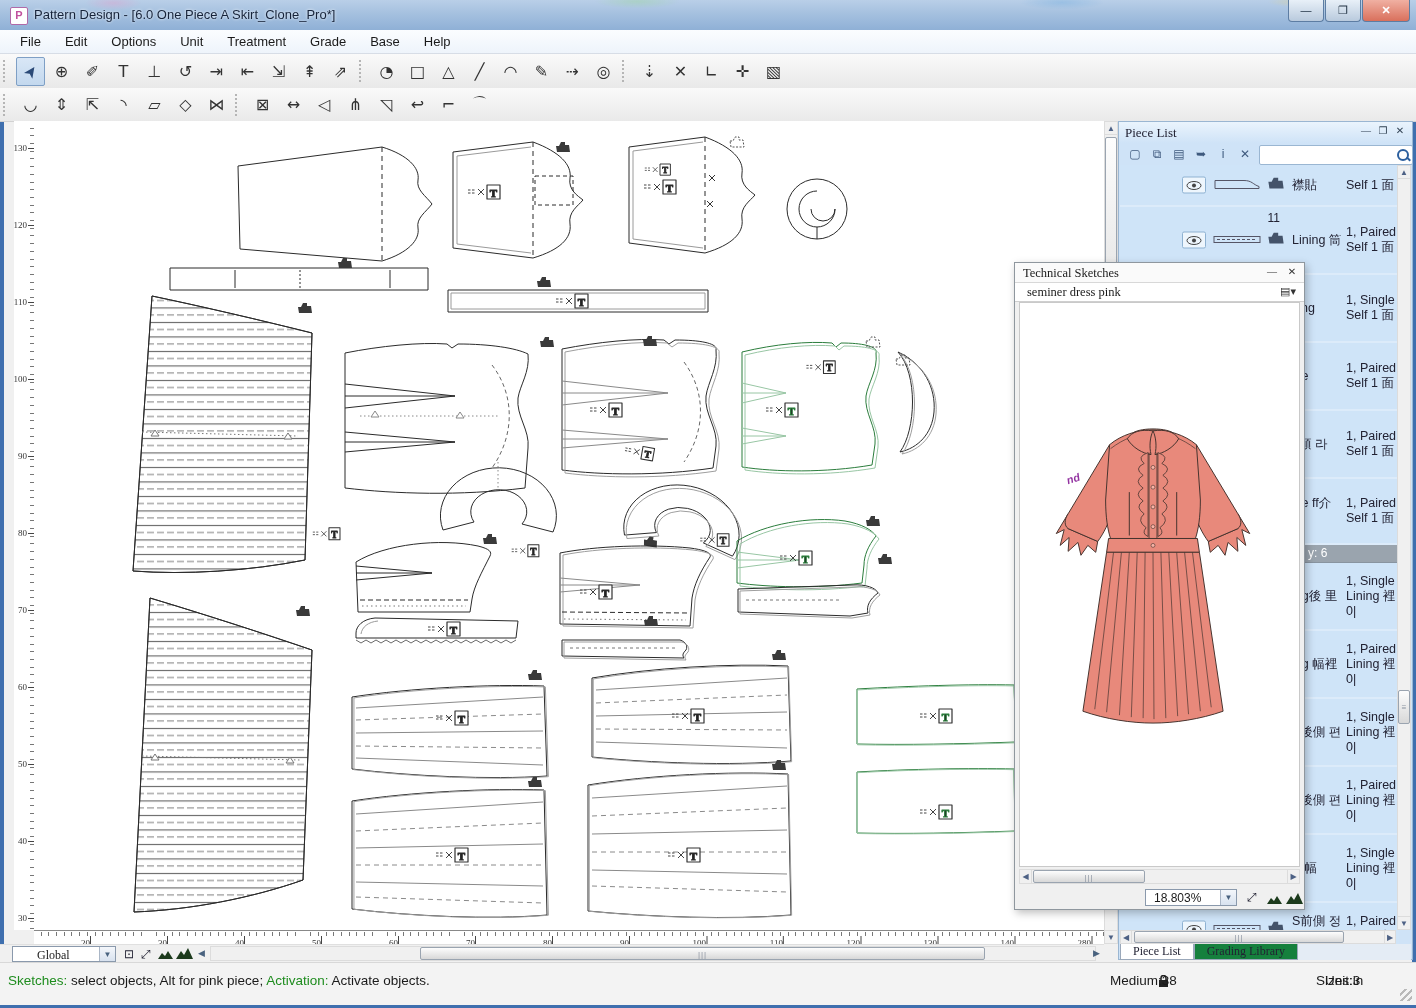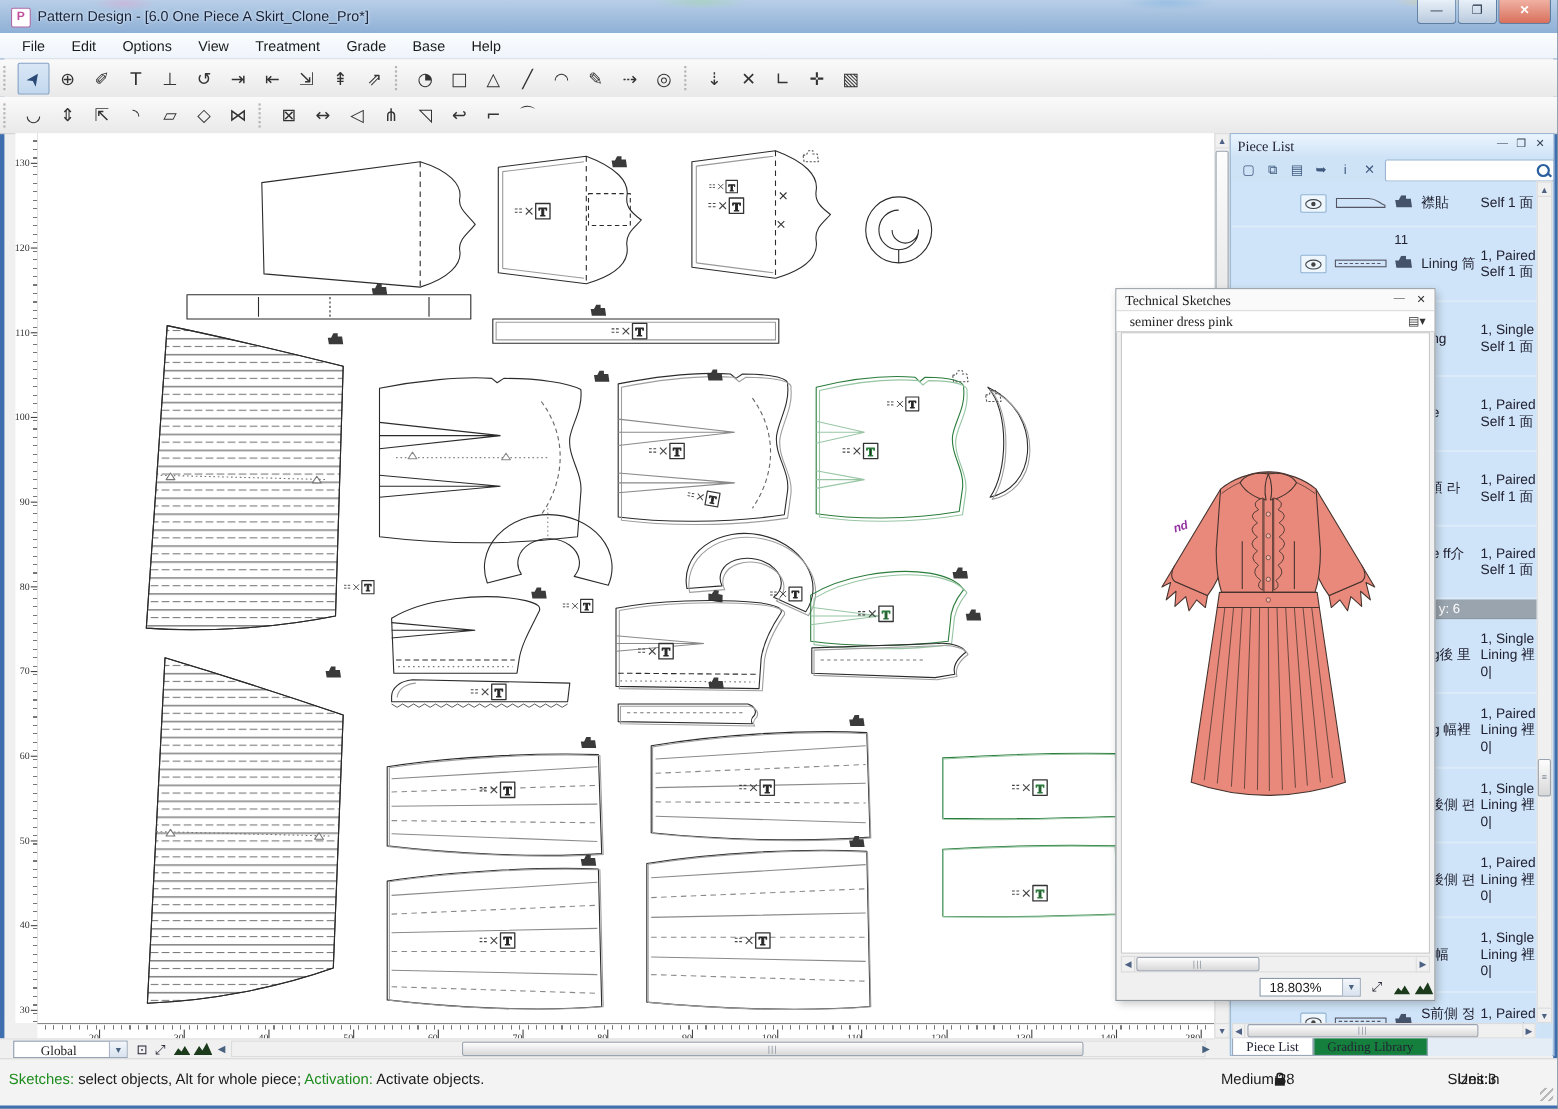--- a/index.html
+++ b/index.html
@@ -127,21 +127,21 @@
       <div class="wbtn">—</div>
       <div class="wbtn">❐</div>
       <div class="wbtn close">✕</div>
     </div>
   </div>
 
   <div class="menubar">
       <div class="menu-item">File</div>
       <div class="menu-item">Edit</div>
       <div class="menu-item">Options</div>
-      <div class="menu-item">View</div>
+      <div class="menu-item">Unit</div>
       <div class="menu-item">Treatment</div>
       <div class="menu-item">Grade</div>
       <div class="menu-item">Base</div>
       <div class="menu-item">Help</div>
     </div>
 
   <div class="toolbar tb1">
       <div class="tgroup">
         <div class="thandle"></div>
         <div class="tbtn pressed">
@@ -916,21 +916,21 @@
       <span class="mountain" style="position:absolute;left:271px;top:6px;">
         <svg width="17" height="11">
             <path d="M0,11 L5,3 8,7 12,0 17,11 Z" fill="#1c3a1c"></path>
           </svg>
         </span>
     </div>
   </div>
 
   <div class="statusbar">
     <div class="status-left">
-      <span class="grn">Sketches:</span><span> select objects, Alt for whole piece; </span><span class="grn">Activation:</span><span> Activate objects.</span>
+      <span class="grn">Sketches:</span><span> select objects, Alt for pink piece; </span><span class="grn">Activation:</span><span> Activate objects.</span>
     </div>
     <span class="status-right" style="left:1158px;top:12px;">
       <svg width="11" height="13">
           <rect x="1" y="5" width="9" height="7" fill="#222"></rect>
           <path d="M3,5 V3 a2.5,2.5 0 0 1 5,0 V5" fill="none" stroke="#222" stroke-width="1.5"></path>
         </svg>
     </span>
     <span class="status-right" style="left:1110px;">Medium:38</span>
     <span class="status-right" style="left:1316px;">Sizes:3</span>
     <span class="status-right" style="left:1325px;">Unit:in</span>

